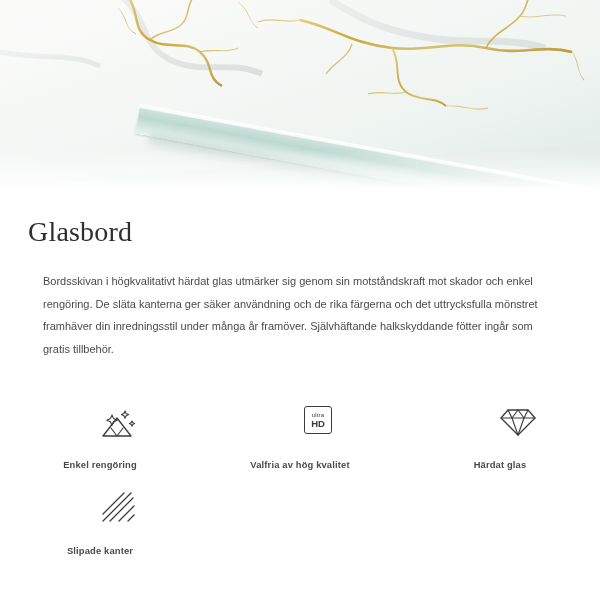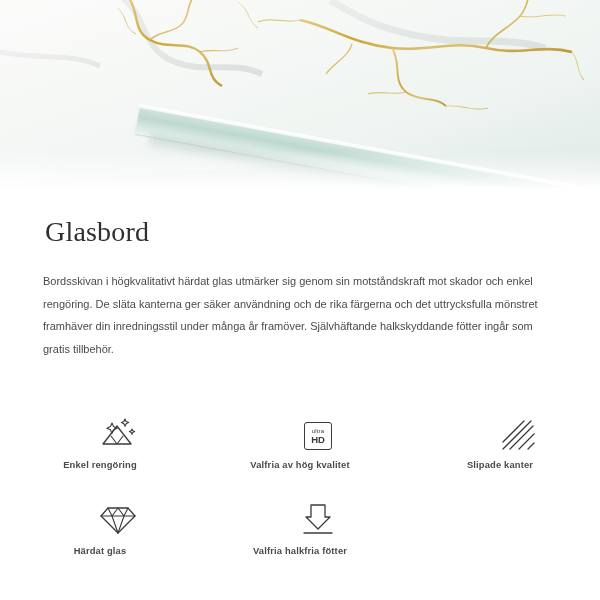--- a/index.html
+++ b/index.html
@@ -97,21 +97,21 @@
 
   
   .content {
     position: absolute;
     left: 0;
     top: 196px;
     width: 600px;
   }
   .headline {
     margin: 0;
-    padding: 16px 42px 0 45px;
+    padding: 16px 42px 0 28px;
     font-family: "Liberation Serif", serif;
     font-weight: 400;
     font-size: 28px;
     line-height: 1.42;
     color: #2f2f2f;
     letter-spacing: .2px;
   }
   .headline .line2 {
     display: block;
   }
@@ -138,21 +138,21 @@
   .feature {
     display: flex;
     flex-direction: column;
     align-items: center;
     justify-content: flex-start;
     padding-top: 6px;
   }
   .feature .glyph {
     height: 44px;
     display: flex;
-    align-items: flex-end;
+    align-items: flex-start;
     justify-content: center;
     padding-left: 36px;
   }
   .feature .caption {
     margin-top: 9px;
     font-size: 9.4px;
     color: #4a4a4a;
     letter-spacing: .15px;
     text-align: center;
     line-height: 1.2;
@@ -273,49 +273,40 @@
         <div class="hd-box">
           <span class="hd-small">ultra</span>
           <span class="hd-big">HD</span>
         </div>
       </div>
       <div class="caption">Valfria av hög kvalitet</div>
     </div>
 
     <div class="feature">
       <div class="glyph">
+        <svg width="38" height="32" viewBox="0 0 38 32">
+          <path class="st" d="M9,4 L29,4 L36,12 L19,29 L2,12 Z"></path>
+          <path class="st-thin" d="M2,12 L36,12"></path>
+          <path class="st-thin" d="M9,4 L13,12 L19,29"></path>
+          <path class="st-thin" d="M29,4 L25,12 L19,29"></path>
+          <path class="st-thin" d="M13,12 L19,4 L25,12"></path>
+        </svg>
+      </div>
+      <div class="caption">Härdat glas</div>
+    </div>
+
+    <div class="feature">
+      <div class="glyph">
         <svg width="36" height="30" viewBox="0 0 36 30">
           <path class="st" d="M3,22 L24,1"></path>
           <path class="st" d="M3,29 L31,1"></path>
           <path class="st" d="M10,29 L33,6"></path>
           <path class="st" d="M19,29 L34,14"></path>
           <path class="st" d="M28,29 L34,23"></path>
         </svg>
       </div>
       <div class="caption">Slipade kanter</div>
     </div>
 
-    <div class="feature">
-      <div class="glyph">
-        <svg width="38" height="32" viewBox="0 0 38 32">
-          <path class="st" d="M9,4 L29,4 L36,12 L19,29 L2,12 Z"></path>
-          <path class="st-thin" d="M2,12 L36,12"></path>
-          <path class="st-thin" d="M9,4 L13,12 L19,29"></path>
-          <path class="st-thin" d="M29,4 L25,12 L19,29"></path>
-          <path class="st-thin" d="M13,12 L19,4 L25,12"></path>
-        </svg>
-      </div>
-      <div class="caption">Härdat glas</div>
-    </div>
-
-    <div class="feature">
-      <div class="glyph">
-        <svg width="38" height="34" viewBox="0 0 38 34">
-          <path class="st" d="M12,3 L26,3 L26,15 L31,15 L19,27 L7,15 L12,15 Z"></path>
-          <path class="st" d="M5,31 L33,31"></path>
-        </svg>
-      </div>
-      <div class="caption">Valfria halkfria fötter</div>
-    </div>
 
 
   </div>
 </div>
 
 </body></html>

